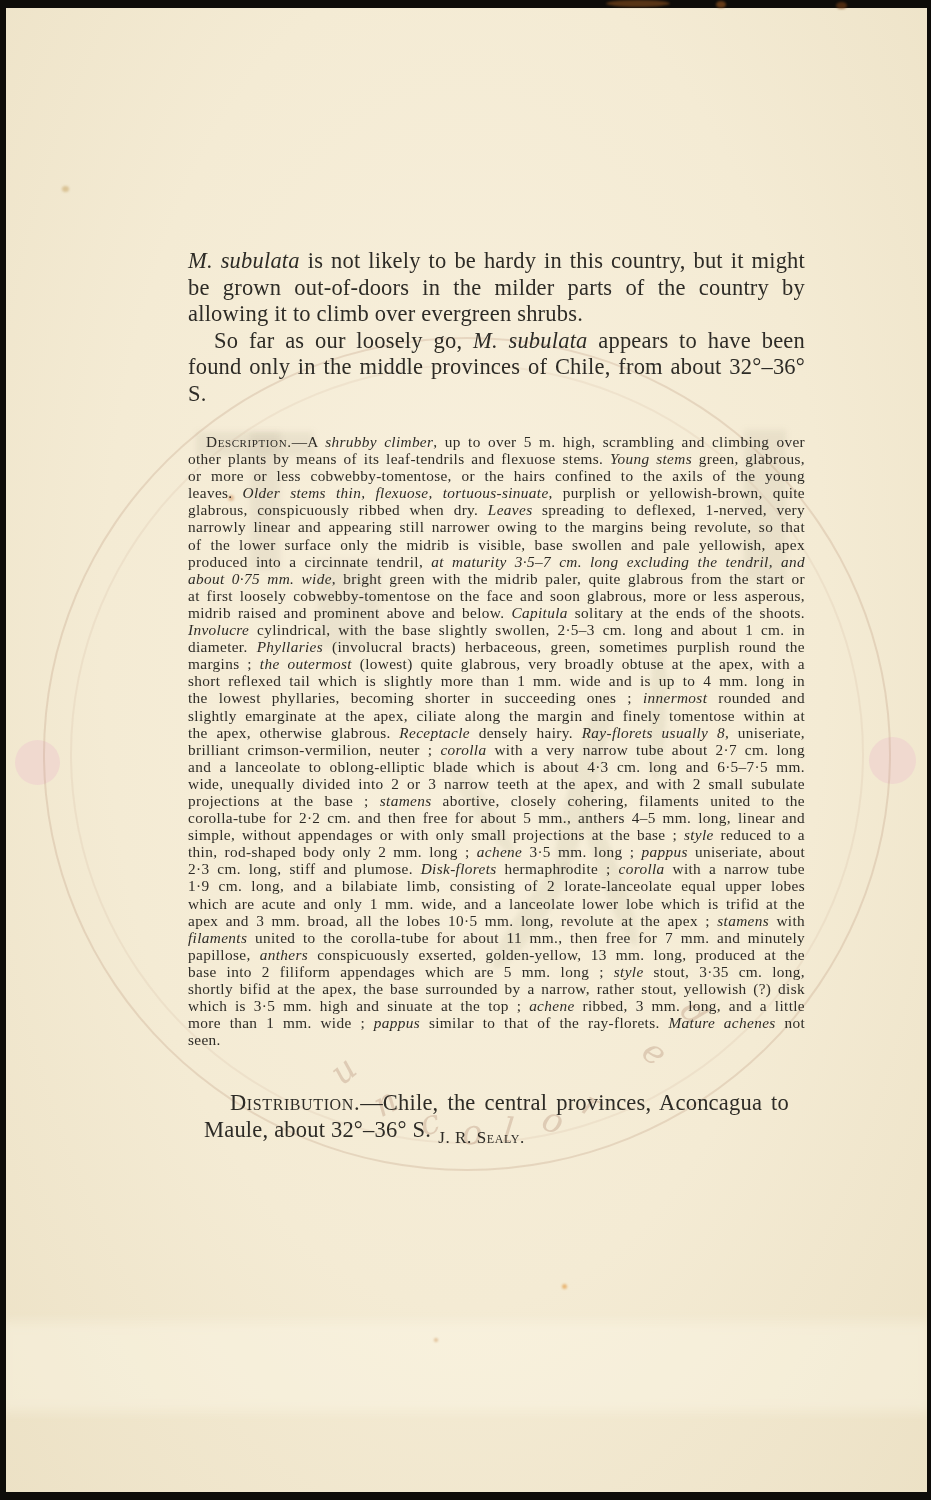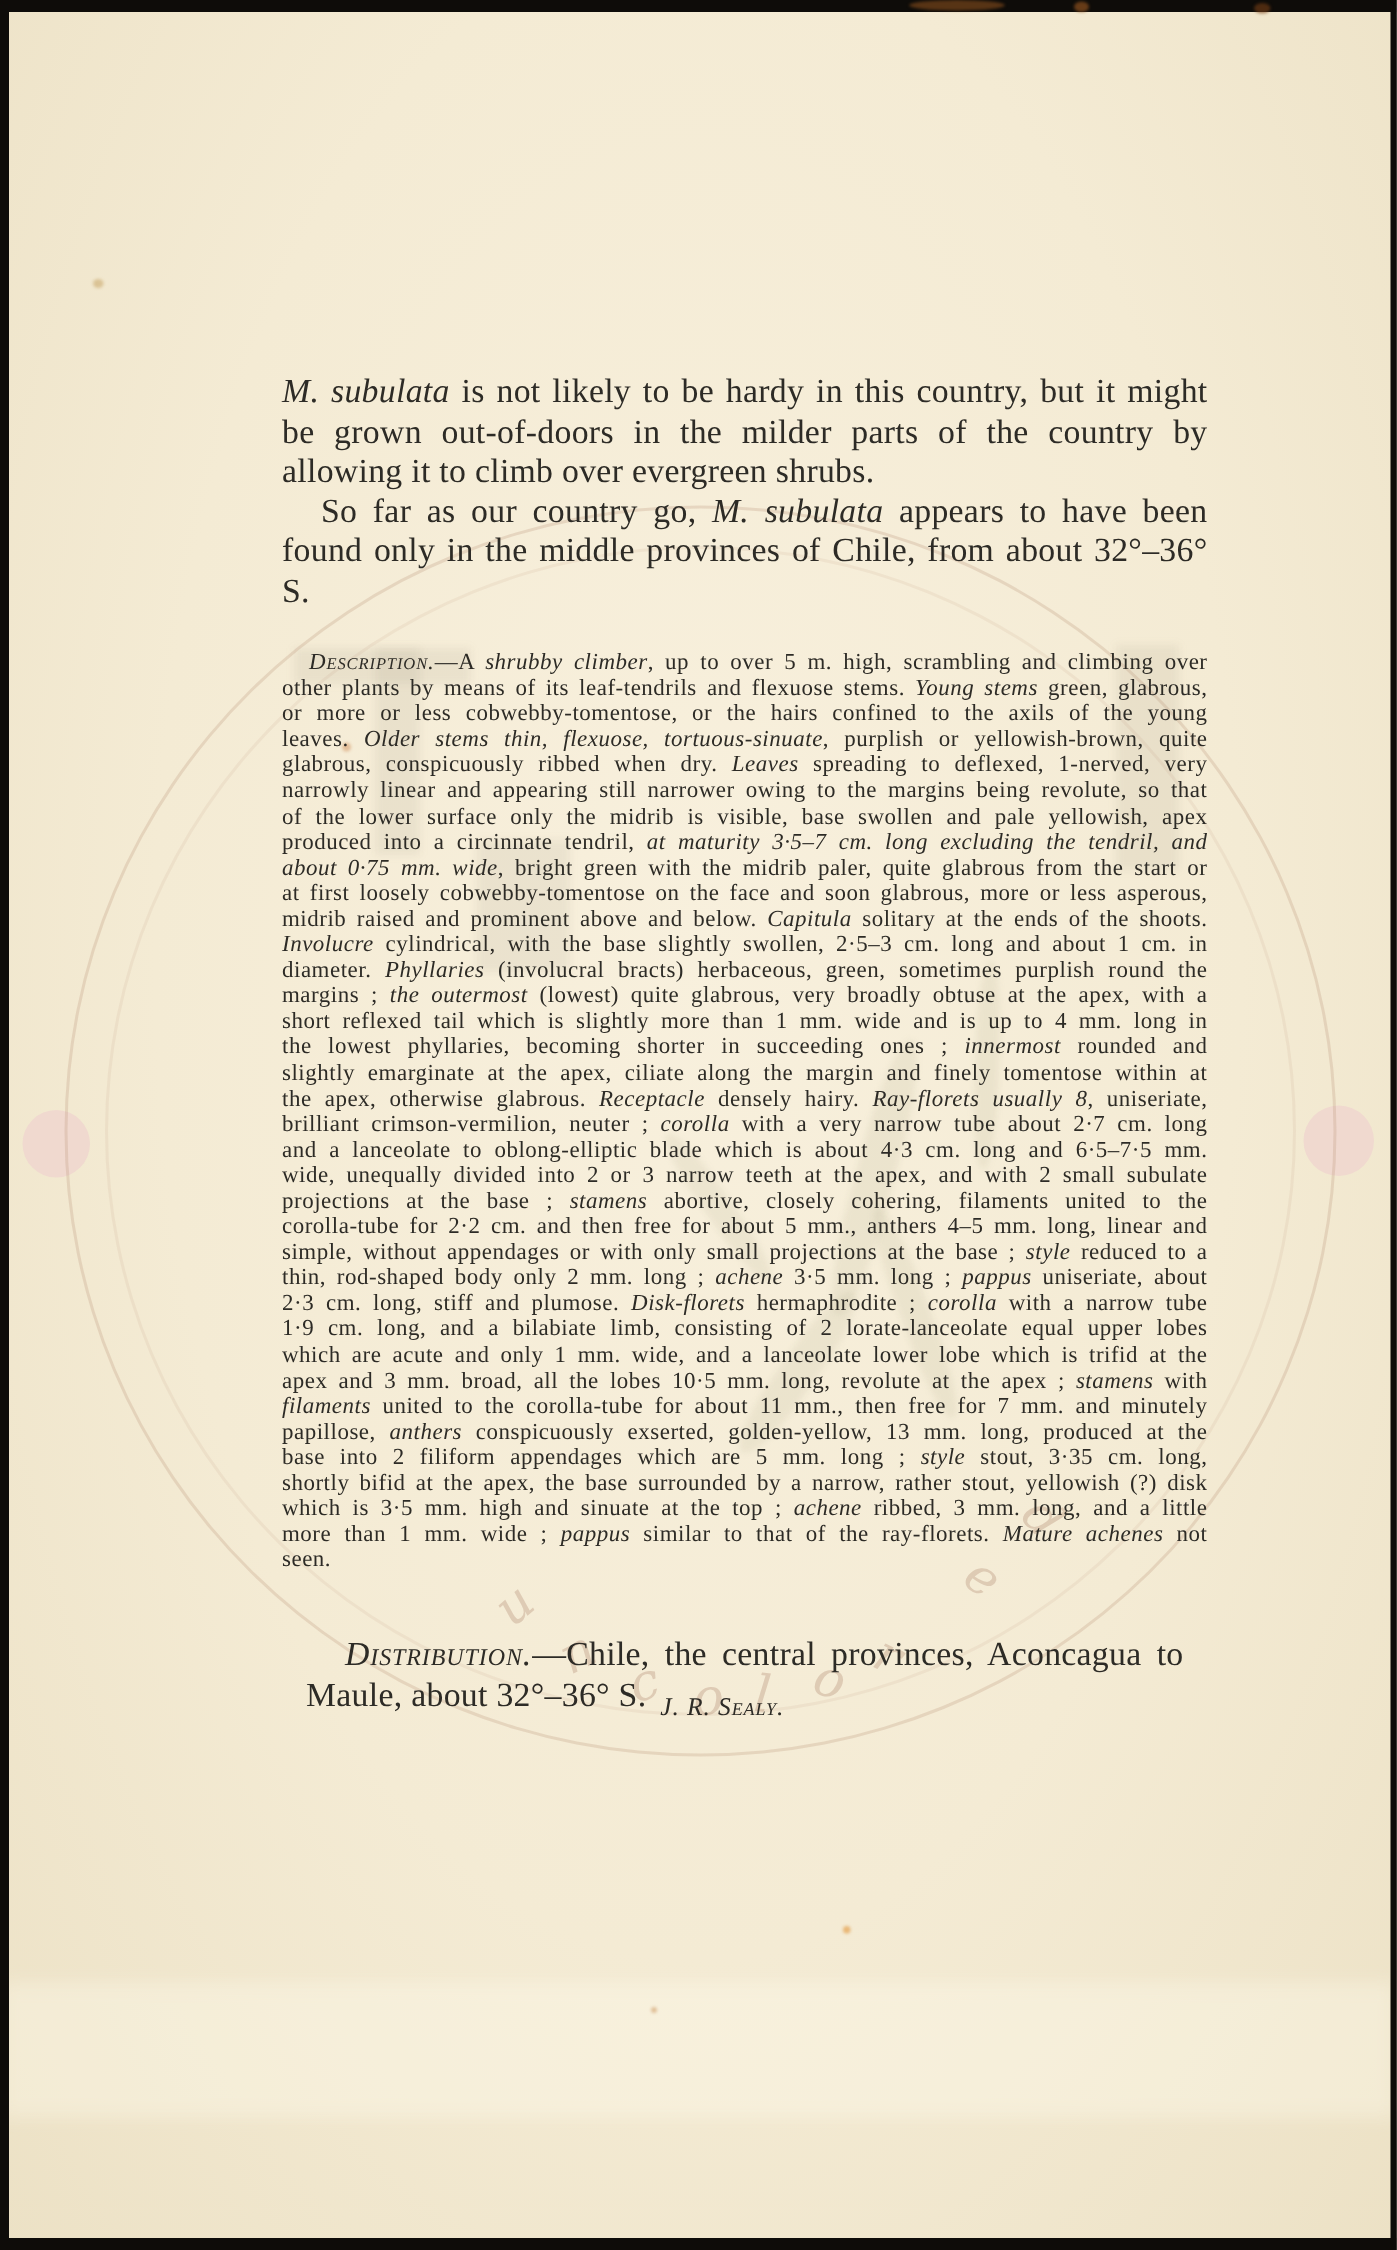--- a/index.html
+++ b/index.html
@@ -59,21 +59,21 @@
   .lead { top: 248px; font-size: 22.5px; line-height: 26.6px; letter-spacing: .2px; }
   .lead p { margin: 0; }
   .lead p.indented { text-indent: 26px; }
   .desc { top: 433px; font-size: 15.3px; line-height: 17.1px;
           letter-spacing: .35px; word-spacing: 2.4px; }
   .desc p { margin: 0; text-indent: 18px; }
   .dist { top: 1074px; font-size: 22.5px; line-height: 26.6px; letter-spacing: .2px; }
   .dist p { margin: 16px; text-indent: 26px; }
   .sig { top: 1128px; width: 587px; text-align: center; font-size: 17px; letter-spacing: 1px; }
   .it { font-style: italic; }
-  .sc { font-variant: small-caps; letter-spacing: .6px; font-style: italic; }
+  .sc { font-variant: small-caps; letter-spacing: .6px; }
 </style>
 </head>
 <body>
 
 <div class="page" style="--paper: #f4ebd4; --paper-hi: #f8f0dd; --paper-lo: #ece1c5; --ink: #2d2b26; --bar: #0e0c09; --wm-dot: #f0d9cf;">
 
   <div class="wm-dot wm-dot-left"></div>
   <div class="wm-dot wm-dot-right"></div>
   <div class="wm-ring wm-ring-outer"></div>
   <div class="wm-ring wm-ring-inner"></div>
@@ -95,21 +95,21 @@
   <div class="leaf leaf4"></div>
   <div class="leaf leaf5"></div>
   <div class="ghost ghost1"></div>
   <div class="ghost ghost2"></div>
   <div class="ghost ghost3"></div>
   <div class="ghost ghost4"></div>
   <div class="band"></div>
 
   <div class="textblock lead">
     <p><span class="it">M. subulata</span><span> is not likely to be hardy in this country, but it might be grown out-of-doors in the milder parts of the country by allowing it to climb over evergreen shrubs.</span></p>
-    <p class="indented"><span>So far as our country go, </span><span class="it">M. subulata</span><span> appears to have been found only in the middle provinces of Chile, from about 32°–36° S.</span></p>
+    <p class="indented"><span>So far as our loosely go, </span><span class="it">M. subulata</span><span> appears to have been found only in the middle provinces of Chile, from about 32°–36° S.</span></p>
   </div>
 
   <div class="textblock desc">
     <p><span class="sc">Description.</span><span>—A </span><span class="it">shrubby climber</span><span>, up to over 5 m. high, scrambling and climbing over other plants by means of its leaf-tendrils and flexuose stems.  </span><span class="it">Young stems</span><span> green, glabrous, or more or less cobwebby-tomentose, or the hairs confined to the axils of the young leaves.  </span><span class="it">Older stems thin, flexuose, tortuous-sinuate</span><span>, purplish or yellowish-brown, quite glabrous, conspicuously ribbed when dry.  </span><span class="it">Leaves</span><span> spreading to deflexed, 1-nerved, very narrowly linear and appearing still narrower owing to the margins being revolute, so that of the lower surface only the midrib is visible, base swollen and pale yellowish, apex produced into a circinnate tendril, </span><span class="it">at maturity 3·5–7 cm. long excluding the tendril, and about 0·75 mm. wide</span><span>, bright green with the midrib paler, quite glabrous from the start or at first loosely cobwebby-tomentose on the face and soon glabrous, more or less asperous, midrib raised and prominent above and below.  </span><span class="it">Capitula</span><span> solitary at the ends of the shoots.  </span><span class="it">Involucre</span><span> cylindrical, with the base slightly swollen, 2·5–3 cm. long and about 1 cm. in diameter.  </span><span class="it">Phyllaries</span><span> (involucral bracts) herbaceous, green, sometimes purplish round the margins ; </span><span class="it">the outermost</span><span> (lowest) quite glabrous, very broadly obtuse at the apex, with a short reflexed tail which is slightly more than 1 mm. wide and is up to 4 mm. long in the lowest phyllaries, becoming shorter in succeeding ones ; </span><span class="it">innermost</span><span> rounded and slightly emarginate at the apex, ciliate along the margin and finely tomentose within at the apex, otherwise glabrous.  </span><span class="it">Receptacle</span><span> densely hairy.  </span><span class="it">Ray-florets usually 8</span><span>, uniseriate, brilliant crimson-vermilion, neuter ; </span><span class="it">corolla</span><span> with a very narrow tube about 2·7 cm. long and a lanceolate to oblong-elliptic blade which is about 4·3 cm. long and 6·5–7·5 mm. wide, unequally divided into 2 or 3 narrow teeth at the apex, and with 2 small subulate projections at the base ; </span><span class="it">stamens</span><span> abortive, closely cohering, filaments united to the corolla-tube for 2·2 cm. and then free for about 5 mm., anthers 4–5 mm. long, linear and simple, without appendages or with only small projections at the base ; </span><span class="it">style</span><span> reduced to a thin, rod-shaped body only 2 mm. long ; </span><span class="it">achene</span><span> 3·5 mm. long ; </span><span class="it">pappus</span><span> uniseriate, about 2·3 cm. long, stiff and plumose.  </span><span class="it">Disk-florets</span><span> hermaphrodite ; </span><span class="it">corolla</span><span> with a narrow tube 1·9 cm. long, and a bilabiate limb, consisting of 2 lorate-lanceolate equal upper lobes which are acute and only 1 mm. wide, and a lanceolate lower lobe which is trifid at the apex and 3 mm. broad, all the lobes 10·5 mm. long, revolute at the apex ; </span><span class="it">stamens</span><span> with </span><span class="it">filaments</span><span> united to the corolla-tube for about 11 mm., then free for 7 mm. and minutely papillose, </span><span class="it">anthers</span><span> conspicuously exserted, golden-yellow, 13 mm. long, produced at the base into 2 filiform appendages which are 5 mm. long ; </span><span class="it">style</span><span> stout, 3·35 cm. long, shortly bifid at the apex, the base surrounded by a narrow, rather stout, yellowish (?) disk which is 3·5 mm. high and sinuate at the top ; </span><span class="it">achene</span><span> ribbed, 3 mm. long, and a little more than 1 mm. wide ; </span><span class="it">pappus</span><span> similar to that of the ray-florets.  </span><span class="it">Mature achenes</span><span> not seen.</span></p>
   </div>
 
   <div class="textblock dist">
     <p><span class="sc">Distribution.</span><span>—Chile, the central provinces, Aconcagua to Maule, about 32°–36° S.</span></p>
   </div>
 

